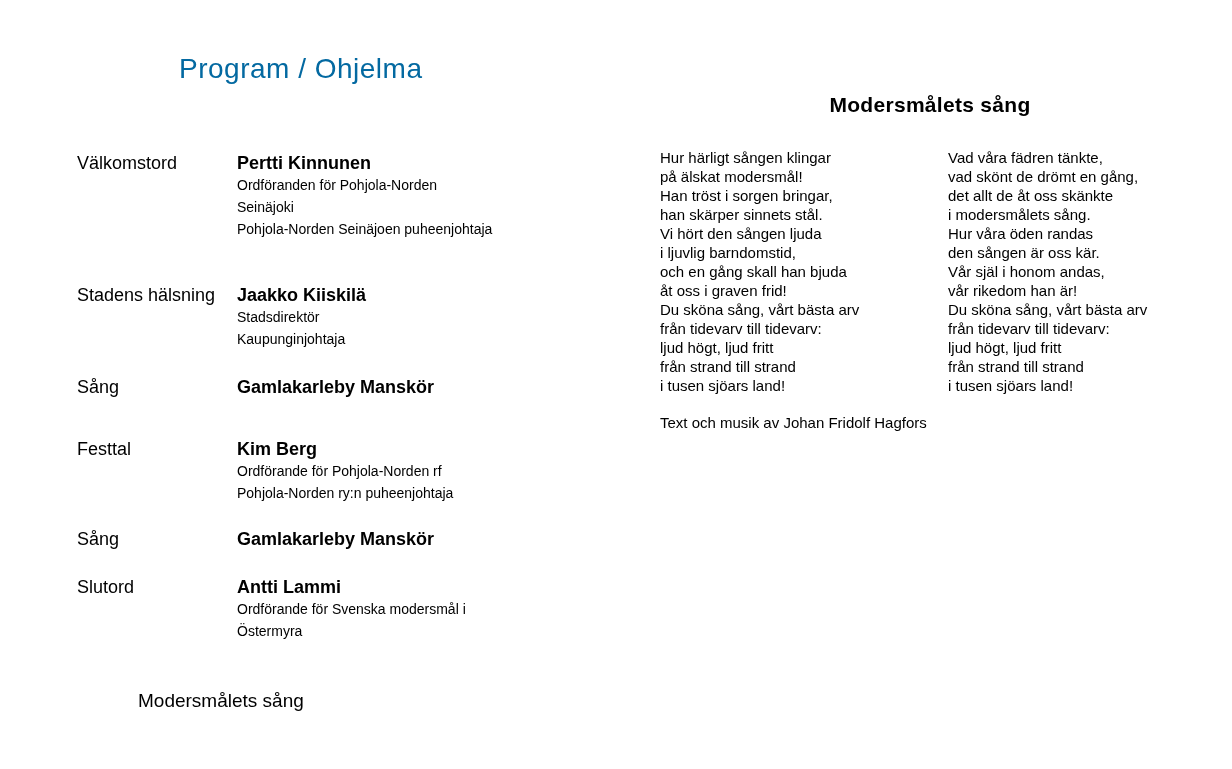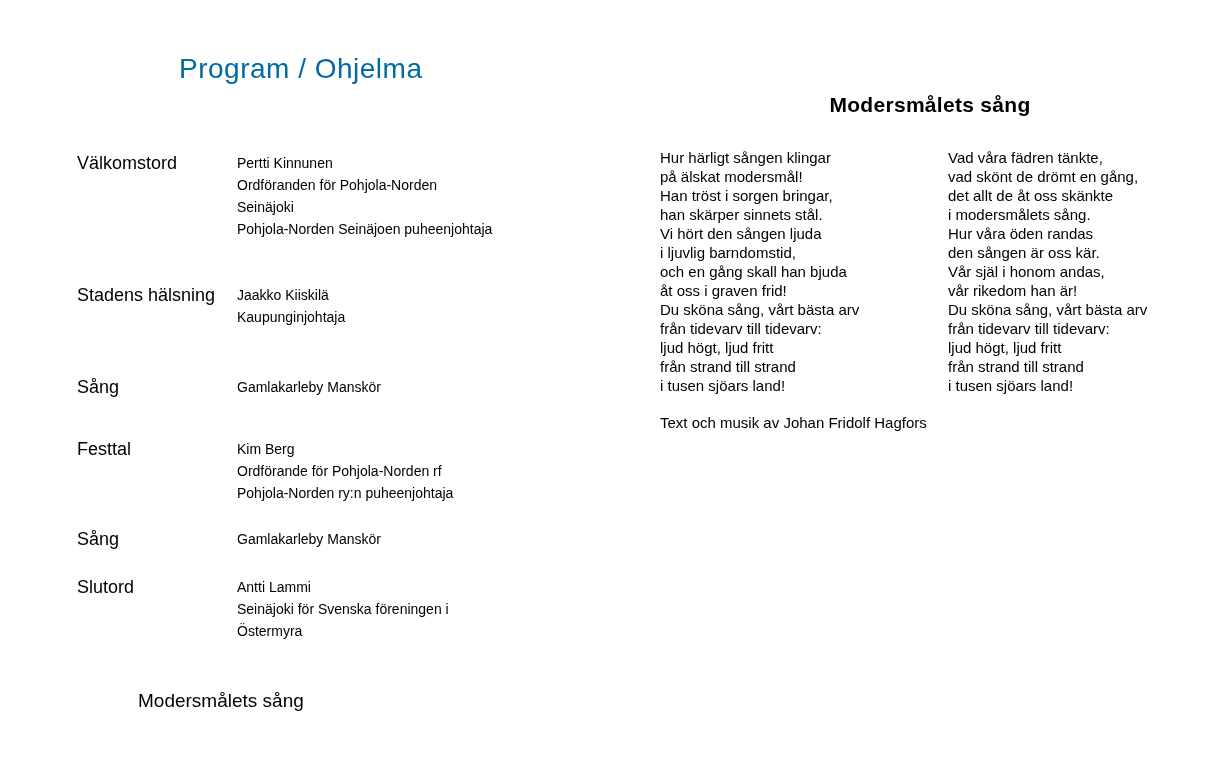--- a/index.html
+++ b/index.html
@@ -21,21 +21,21 @@
   }
 
   .plabel {
     left: 41px;
     font-size: 18px;
     line-height: 22px;
     white-space: nowrap;
     margin-left: 36px;
   }
   .pcontent { left: 237px; width: 420px; }
-  .pname { font-size: 14px; line-height: 22px; white-space: nowrap; }
+  .pname { font-size: 18px; line-height: 22px; white-space: nowrap; font-weight: bold; }
   .pdetail { font-size: 14px; line-height: 22px; white-space: nowrap; }
 
   .program-footer {
     left: 138px; top: 690px;
     font-size: 19px;
     white-space: nowrap;
   }
 
   .song-title {
     left: 660px; top: 93px; width: 540px;
@@ -65,20 +65,21 @@
 <div class="abs pcontent" style="top:152px">
   <div class="pname">Pertti Kinnunen</div>
   <div class="pdetail">Ordföranden för Pohjola-Norden</div>
   <div class="pdetail">Seinäjoki</div>
   <div class="pdetail">Pohjola-Norden Seinäjoen puheenjohtaja</div>
 </div>
 
 <div class="abs plabel" style="top:284px">Stadens hälsning</div>
 <div class="abs pcontent" style="top:284px">
   <div class="pname">Jaakko Kiiskilä</div>
+  <div class="pdetail">Stadsdirektör</div>
   <div class="pdetail">Kaupunginjohtaja</div>
 </div>
 
 <div class="abs plabel" style="top:376px">Sång</div>
 <div class="abs pcontent" style="top:376px">
   <div class="pname">Gamlakarleby Manskör</div>
 </div>
 
 <div class="abs plabel" style="top:438px">Festtal</div>
 <div class="abs pcontent" style="top:438px">
@@ -88,21 +89,21 @@
 </div>
 
 <div class="abs plabel" style="top:528px">Sång</div>
 <div class="abs pcontent" style="top:528px">
   <div class="pname">Gamlakarleby Manskör</div>
 </div>
 
 <div class="abs plabel" style="top:576px">Slutord</div>
 <div class="abs pcontent" style="top:576px">
   <div class="pname">Antti Lammi</div>
-  <div class="pdetail">Seinäjoki för Svenska föreningen i</div>
+  <div class="pdetail">Ordförande för Svenska modersmål i</div>
   <div class="pdetail">Östermyra</div>
 </div>
 
 <div class="abs program-footer">Modersmålets sång</div>
 
 <div class="abs song-title">Modersmålets sång</div>
 
 <div class="abs verse verse-1">
   <div class="vline">Hur härligt sången klingar</div>
   <div class="vline">på älskat modersmål!</div>

